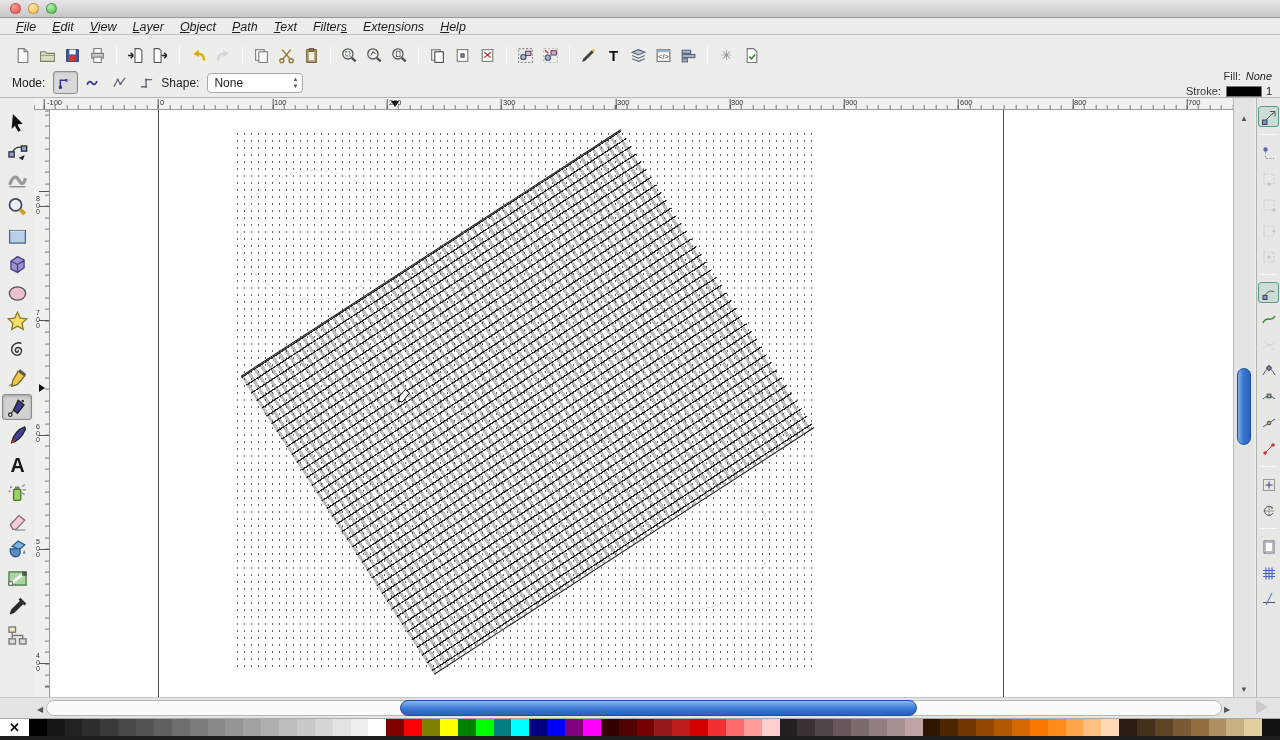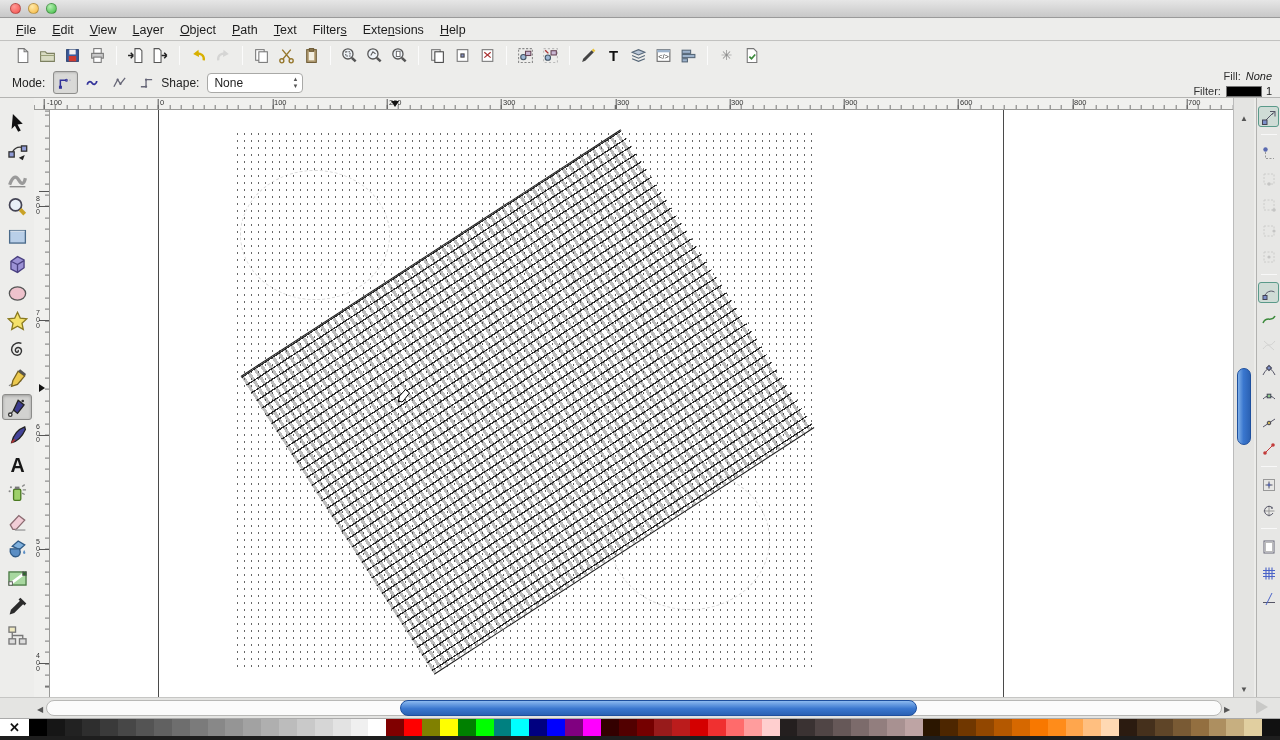--- a/index.html
+++ b/index.html
@@ -11,22 +11,22 @@
     background:linear-gradient(#e6e6e6,#c8c8c8);border-bottom:1px solid #9a9a9a;
     display:flex;align-items:center;}
   .traffic{width:11px;height:11px;border-radius:50%;margin-left:7px;border:1px solid rgba(0,0,0,.25);}
   .tl-red{background:radial-gradient(circle at 35% 30%,#ff9a96,#f4504c);margin-left:10px;}
   .tl-yellow{background:radial-gradient(circle at 35% 30%,#ffe9a8,#f6b73e);}
   .tl-green{background:radial-gradient(circle at 35% 30%,#b5f0b2,#3dbb41);}
   #title-center{position:absolute;left:0;right:0;text-align:center;font-size:11px;color:#2e2e2e;font-weight:bold;}
   #title-center svg{vertical-align:-2px;margin-right:4px;}
 
   
-  #menubar{position:absolute;left:0;top:19px;width:1280px;height:22px;background:#ededeb;
-    border-bottom:1px solid #c2c2c0;display:flex;align-items:center;padding-left:8px;}
+  #menubar{position:absolute;left:0;top:19px;width:1280px;height:16px;background:#ededeb;
+    border-bottom:1px solid #c2c2c0;display:flex;align-items:center;padding-left:8px;font-style:italic;}
   .menu-item{font-size:12.5px;color:#1c1c1c;padding:2px 8px;cursor:default;}
   .menu-item u{text-decoration:underline;}
 
   
   #cmdbar{position:absolute;left:0;top:42px;width:1280px;height:26px;background:#ededeb;
     display:flex;align-items:center;padding-left:10px;}
   .tb-btn{width:25px;height:24px;border:0;background:transparent;padding:0;display:flex;align-items:center;justify-content:center;}
   .tb-btn svg{width:17px;height:17px;}
   .tb-btn.disabled{opacity:.42;}
   .tb-sep{width:1px;height:19px;background:#cfcfcd;border-right:1px solid #fbfbfb;margin:0 6px;}
@@ -362,21 +362,21 @@
       <span class="stepper">▲<br>▼</span>
     </div>
   </div>
 
   <div id="style-ind">
     <div class="row">
       <span class="lab">Fill:</span>
       <span id="fill-value">None</span>
     </div>
     <div class="row">
-      <span class="lab">Filter:</span>
+      <span class="lab">Stroke:</span>
       <span id="stroke-swatch" style="background: rgb(0, 0, 0);"></span>
       <span>1</span>
     </div>
   </div>
 
   <div id="toolbox">
       <button class="tool-btn">
         <svg viewBox="0 0 16 16">
           <path d="M4.5 1.5L12 9l-4 .5 2.5 4.5-2 1L6 10.5 3.5 13z" fill="#111"></path>
         </svg>

